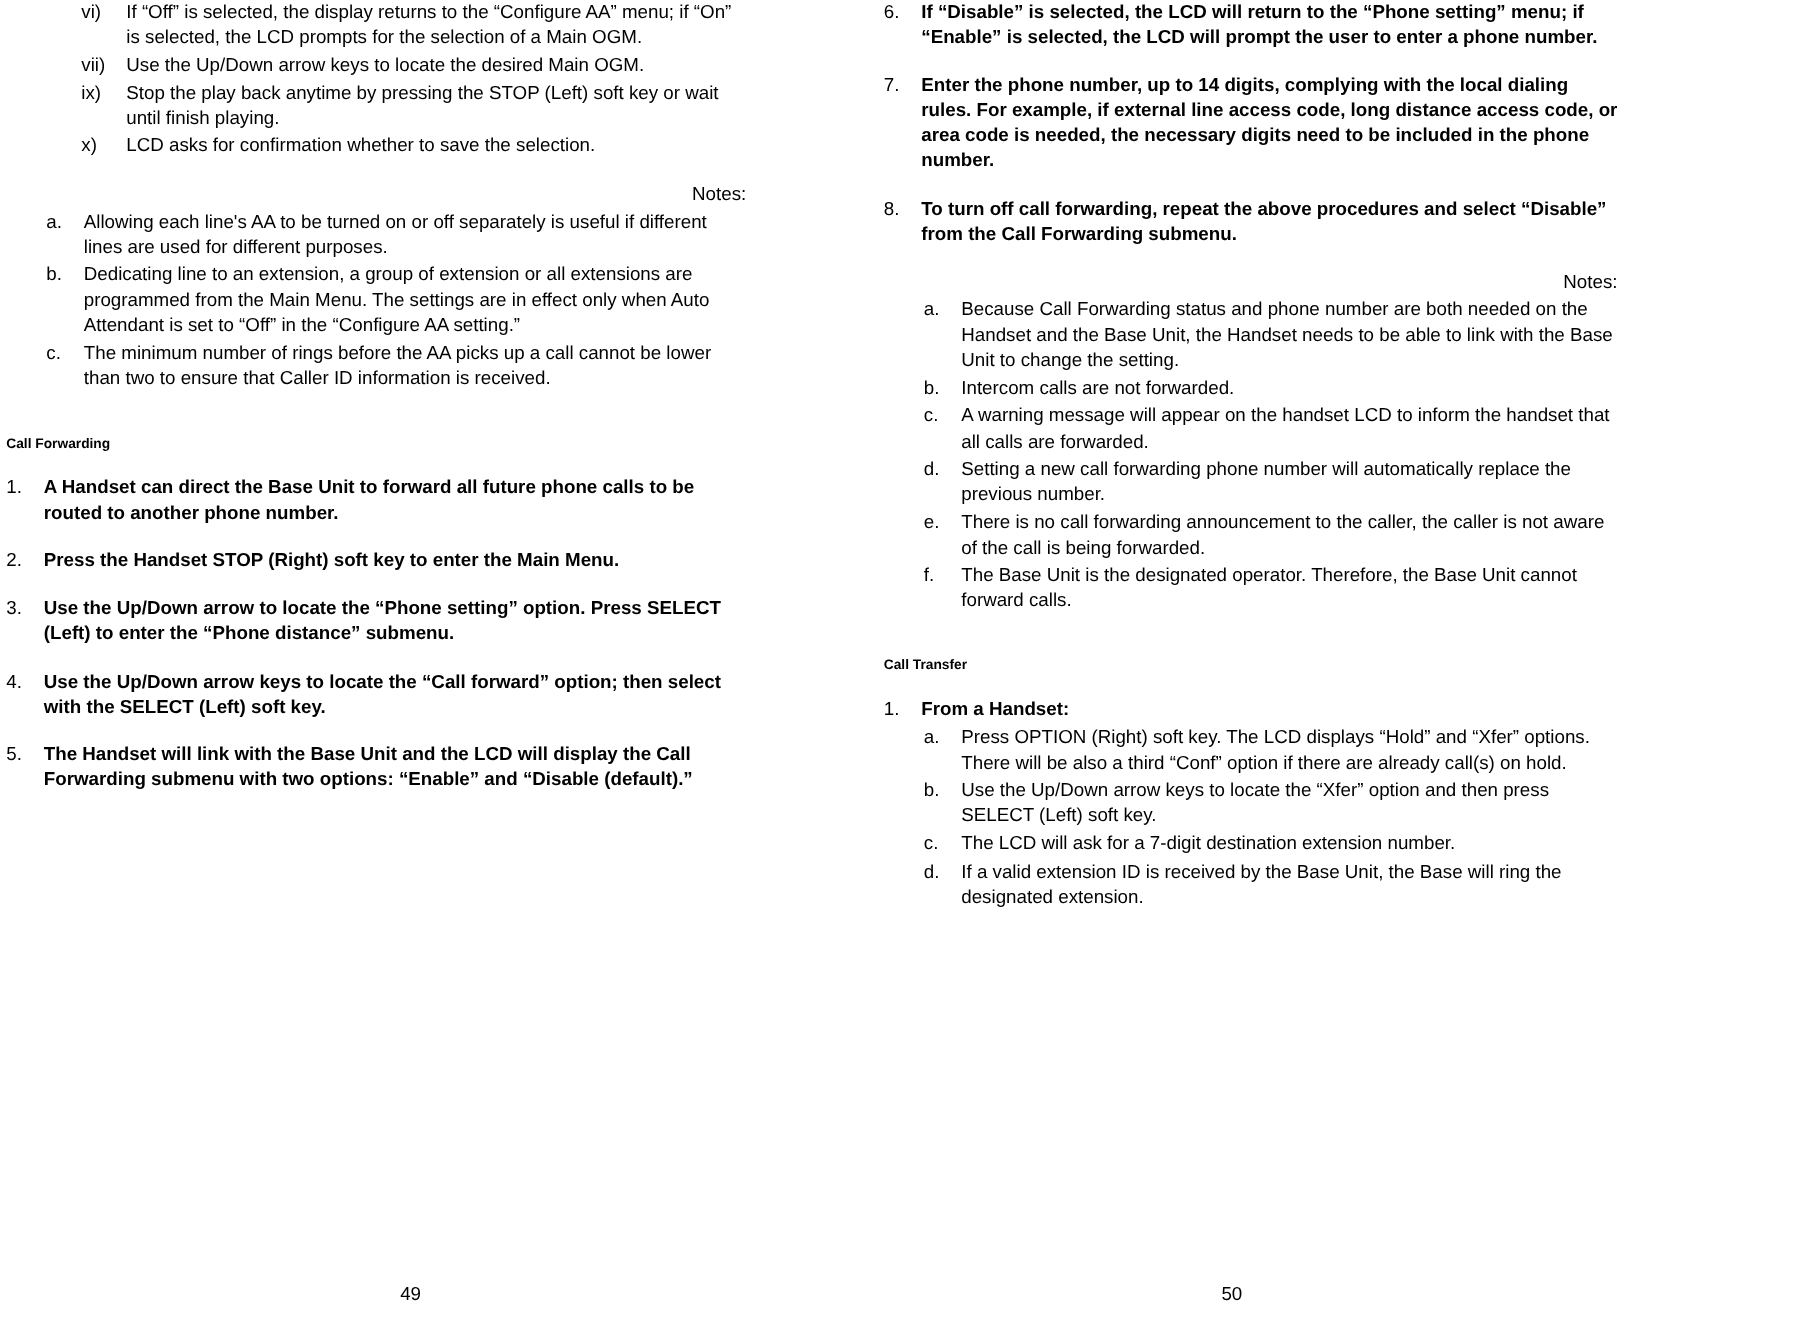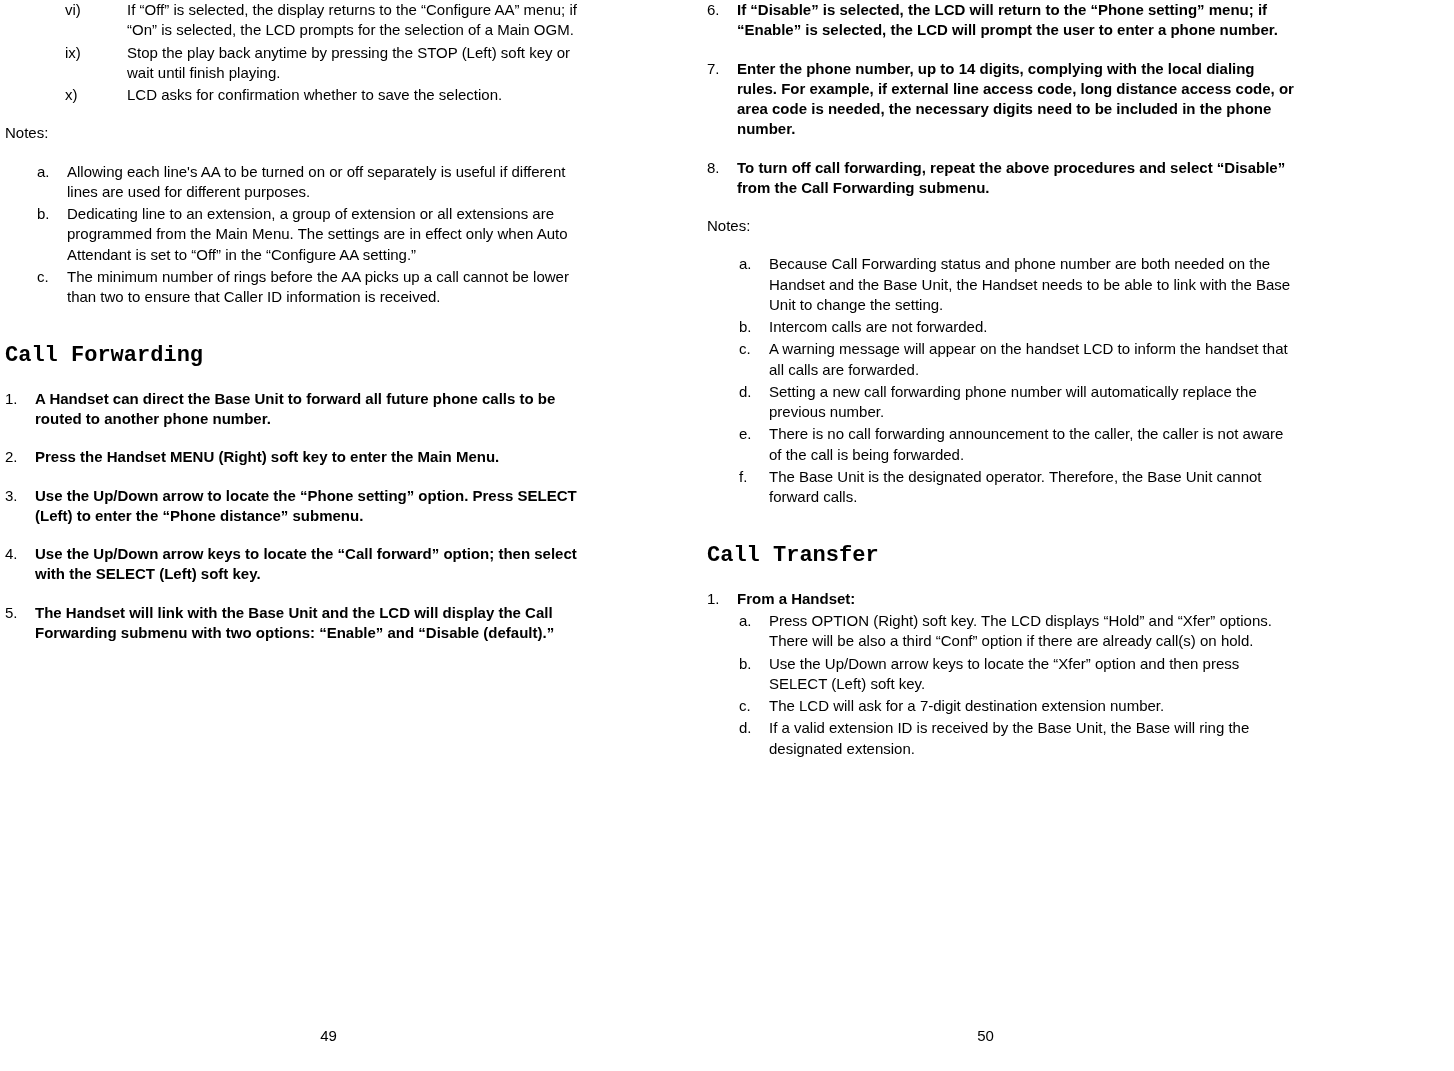--- a/index.html
+++ b/index.html
@@ -42,25 +42,25 @@
     .roman-item {
       display: flex;
       margin-bottom: 2px;
     }
     .roman-item .mk {
       width: 36px;
       flex-shrink: 0;
     }
     .roman-item .tx {
       flex: 1;
-      margin-left: 26px;
     }
     .notes-label {
       margin-top: 18px;
-      margin-bottom: 18px;
+      margin-bottom: 2px;
+      text-align: right;
     }
     .alpha-list, .num-list {
       margin: 0;
       padding: 0;
     }
     .alpha-item, .num-item {
       display: flex;
       margin-bottom: 2px;
     }
     .alpha-item .mk {
@@ -77,24 +77,23 @@
     }
     .num-item .tx {
       flex: 1;
       font-weight: bold;
     }
     .num-list.spaced .num-item {
       margin-bottom: 18px;
     }
     .heading {
       font-weight: bold;
-      font-size: 22px;
+      font-size: 11px;
       margin-top: 34px;
       margin-bottom: 18px;
-      font-family: Liberation Mono, monospace;
     }
     .sub-alpha {
       margin-left: 32px;
     }
     .sub-alpha .alpha-item .mk {
       margin-left: 0;
     }
     .para {
       margin: 0 0 18px 0;
     }
@@ -104,20 +103,24 @@
 
 <div class="page-wrap">
 
   <div class="page left">
     <div class="roman-list">
       <div class="roman-item">
           <span class="mk">vi)</span>
           <span class="tx">If “Off” is selected, the display returns to the “Configure AA” menu; if “On” is selected, the LCD prompts for the selection of a Main OGM.</span>
         </div>
       <div class="roman-item">
+          <span class="mk">vii)</span>
+          <span class="tx">Use the Up/Down arrow keys to locate the desired Main OGM.</span>
+        </div>
+      <div class="roman-item">
           <span class="mk">ix)</span>
           <span class="tx">Stop the play back anytime by pressing the STOP (Left) soft key or wait until finish playing.</span>
         </div>
       <div class="roman-item">
           <span class="mk">x)</span>
           <span class="tx">LCD asks for confirmation whether to save the selection.</span>
         </div>
     </div>
 
     <div class="notes-label">Notes:</div>
@@ -138,21 +141,21 @@
 
     <div class="heading">Call Forwarding</div>
 
     <div class="num-list spaced">
       <div class="num-item">
           <span class="mk">1.</span>
           <span class="tx">A Handset can direct the Base Unit to forward all future phone calls to be routed to another phone number.</span>
         </div>
       <div class="num-item">
           <span class="mk">2.</span>
-          <span class="tx">Press the Handset MENU (Right) soft key to enter the Main Menu.</span>
+          <span class="tx">Press the Handset STOP (Right) soft key to enter the Main Menu.</span>
         </div>
       <div class="num-item">
           <span class="mk">3.</span>
           <span class="tx">Use the Up/Down arrow to locate the “Phone setting” option.  Press SELECT (Left) to enter the “Phone distance” submenu.</span>
         </div>
       <div class="num-item">
           <span class="mk">4.</span>
           <span class="tx">Use the Up/Down arrow keys to locate the “Call forward” option; then select with the SELECT (Left) soft key.</span>
         </div>
       <div class="num-item">

